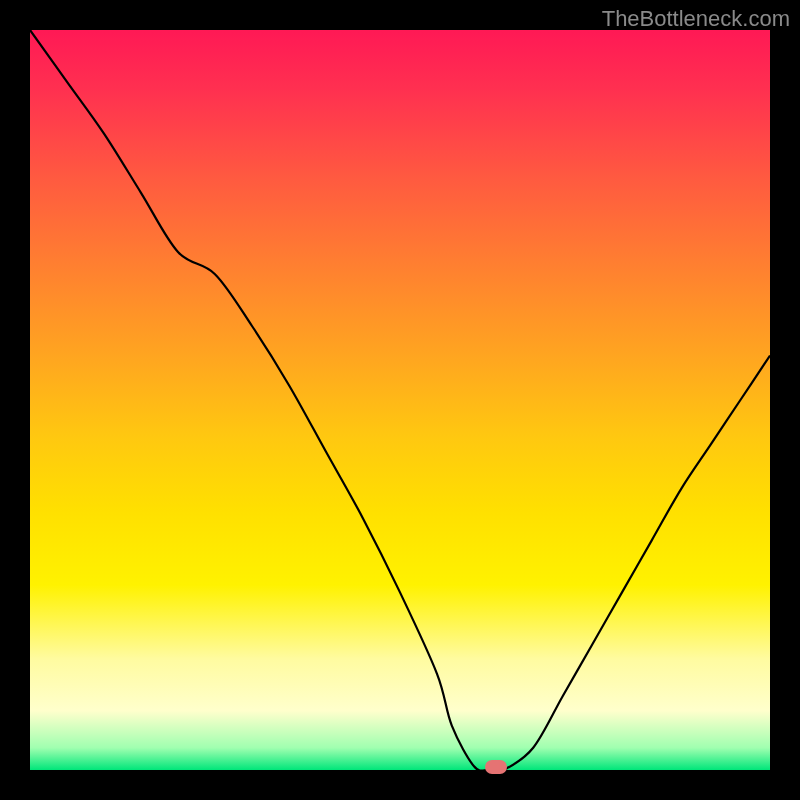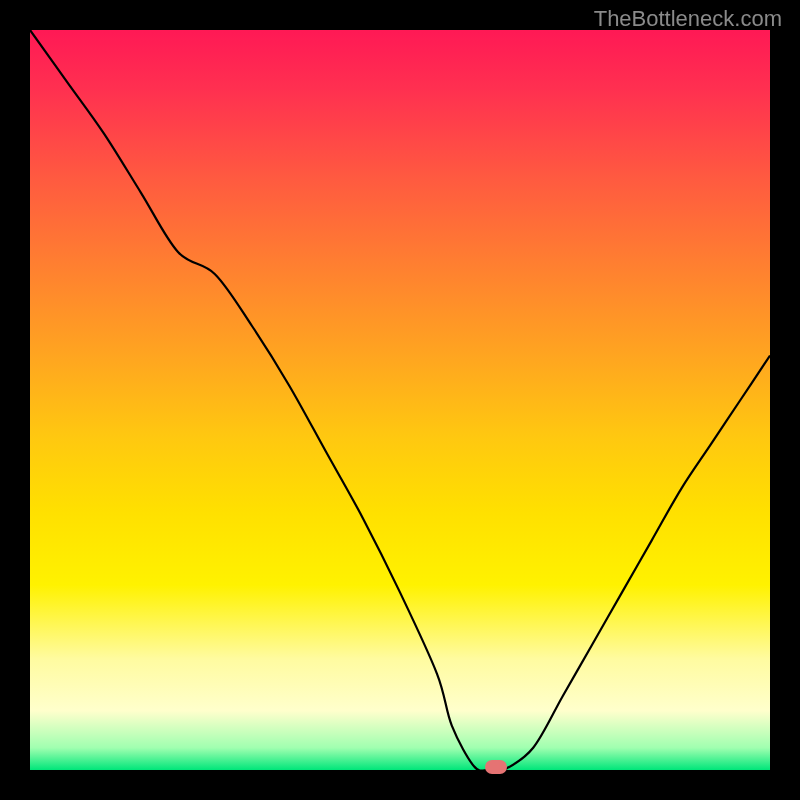--- a/index.html
+++ b/index.html
@@ -34,21 +34,21 @@
 svg.curve {
   position: absolute;
   left: 30px;
   top: 30px;
   width: 740px;
   height: 740px;
 }
 .attribution {
   position: absolute;
   top: 6px;
-  right: 18px;
+  right: 10px;
   color: #8a8a8a;
   font-family: Arial, Helvetica, sans-serif;
   font-size: 22px;
   font-weight: 500;
 }
 .marker {
   position: absolute;
   width: 22px;
   height: 14px;
   background: #e57373;

